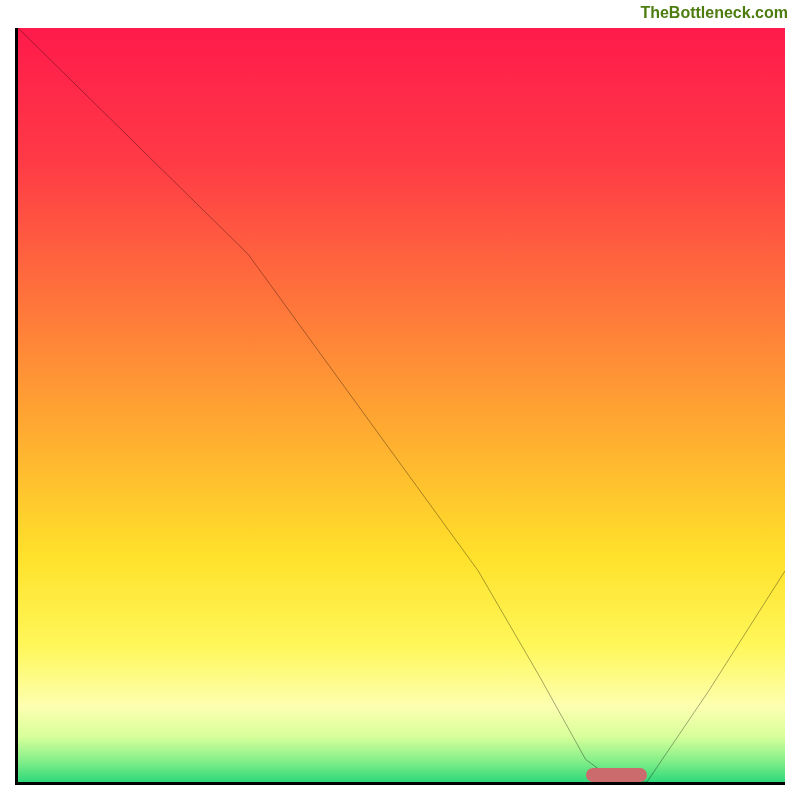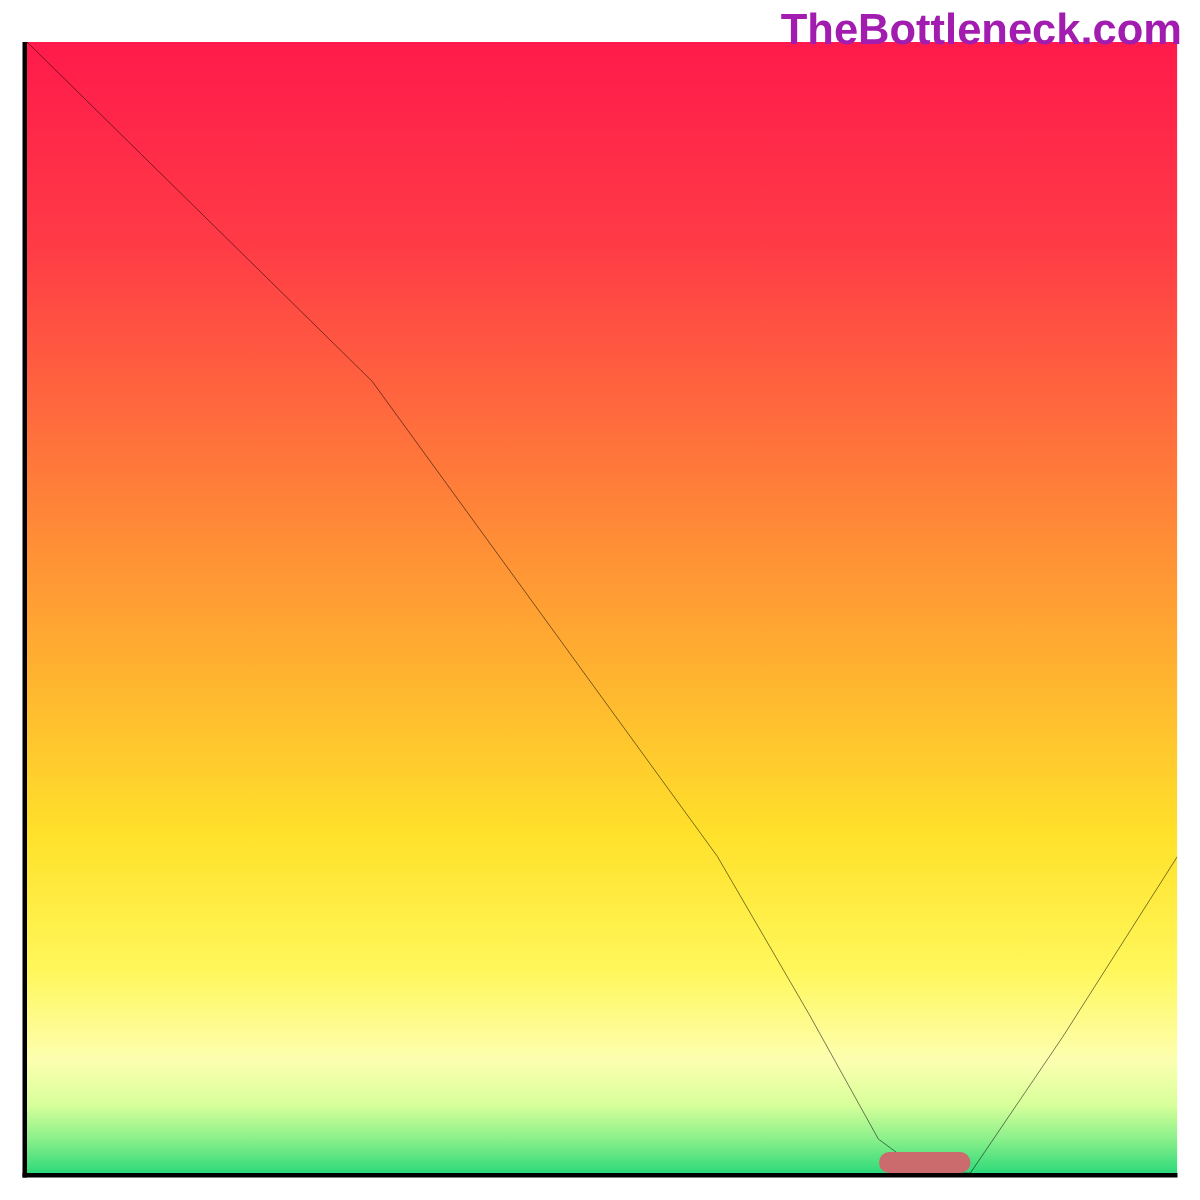--- a/index.html
+++ b/index.html
@@ -12,23 +12,23 @@
   }
   .container {
     position: relative;
     width: 800px;
     height: 800px;
   }
   .watermark {
     position: absolute;
     top: 4px;
     right: 12px;
-    font-size: 29px;
+    font-size: 16px;
     font-weight: bold;
-    color: #a21caf;
+    color: #4d7c0f;
     z-index: 10;
   }
   .frame {
     position: absolute;
     left: 15px;
     top: 28px;
     width: 770px;
     height: 757px;
     border: 3px solid #000000;
     border-top: none;

